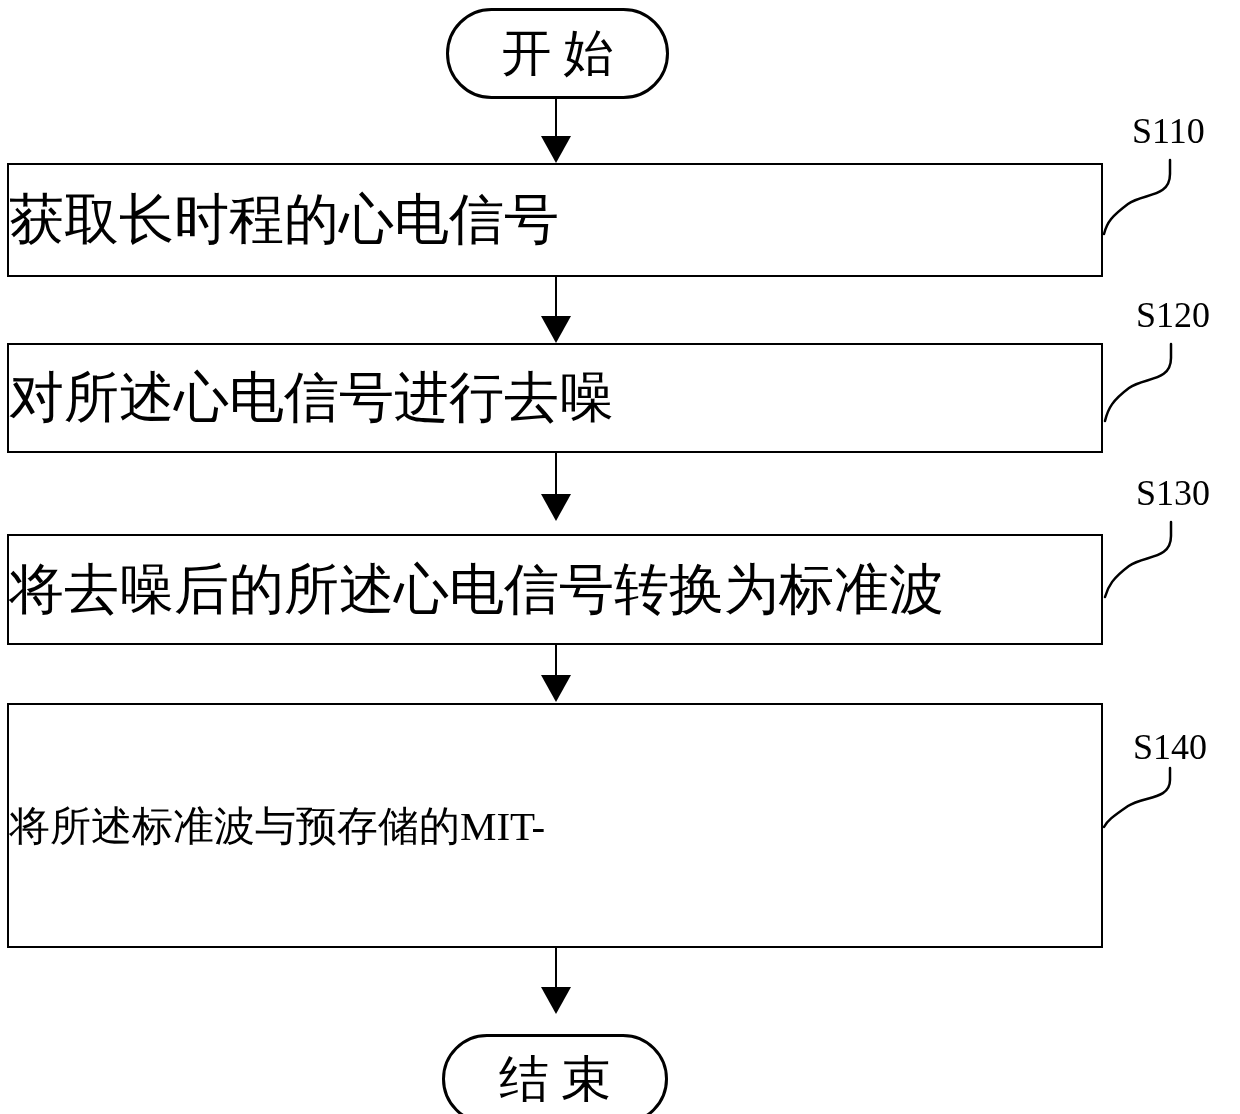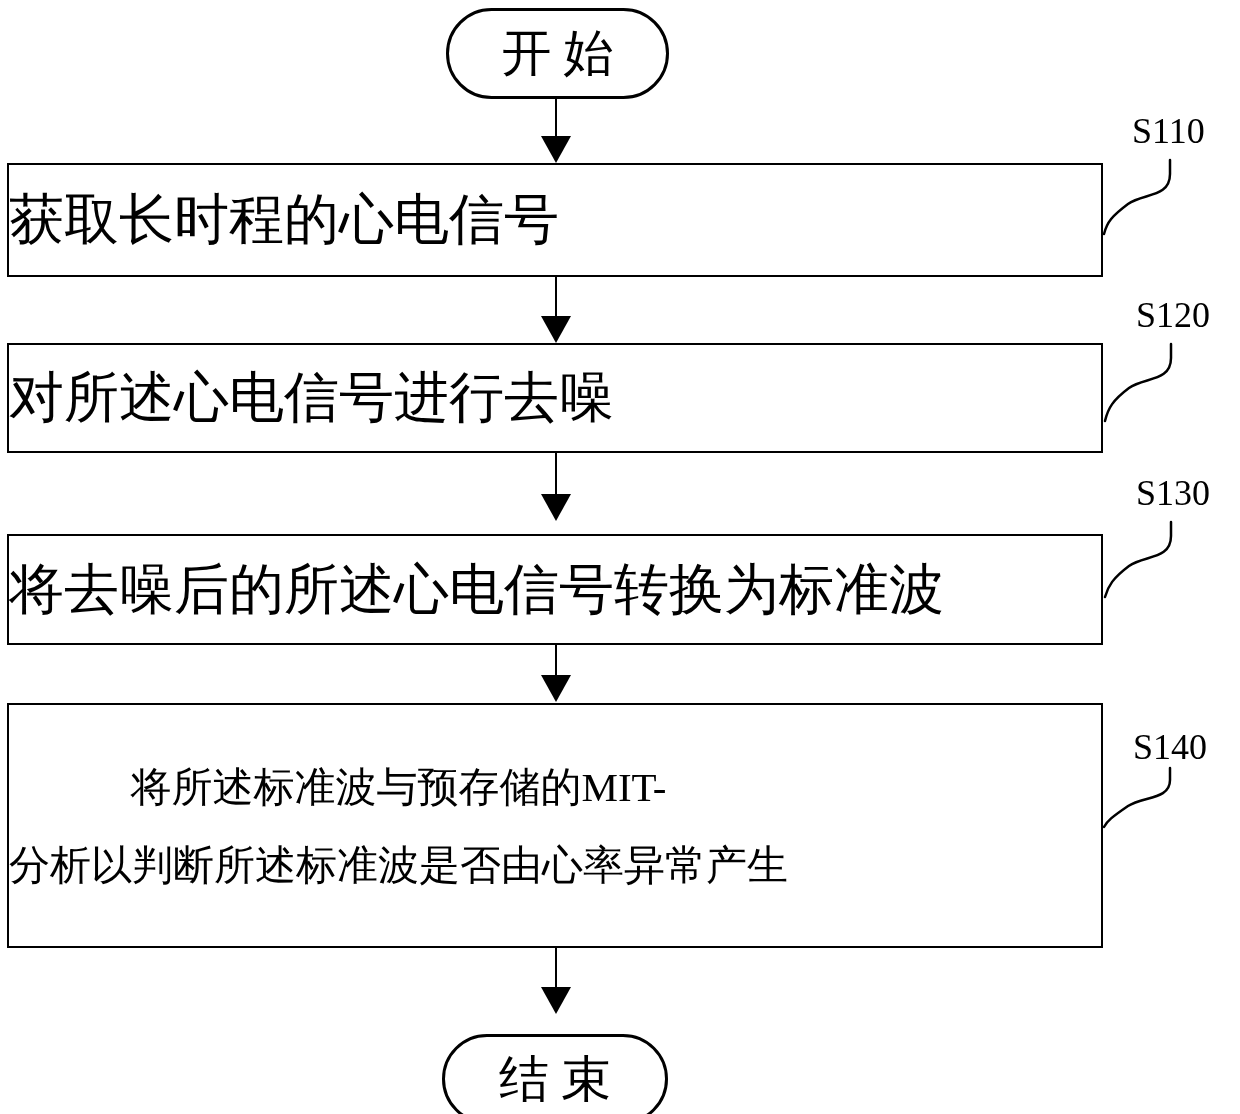--- a/index.html
+++ b/index.html
@@ -134,21 +134,20 @@
     <span>对所述心电信号进行去噪</span>
   </div>
 
   <div class="process-box" id="process-step-3">
     <span>将去噪后的所述心电信号转换为标准波</span>
   </div>
 
   <div class="process-box" id="process-step-4">
     <span>
       <span class="line-block">将所述标准波与预存储的MIT-</span>
-      <span class="line-block">分析以判断所述标准波是否由心率异常产生</span>
     </span>
   </div>
 
   <div class="terminator" id="terminator-end">
     <span>结束</span>
   </div>
 
   <div class="step-id" id="step-id-s110">S110</div>
   <div class="step-id" id="step-id-s120">S120</div>
   <div class="step-id" id="step-id-s130">S130</div>

